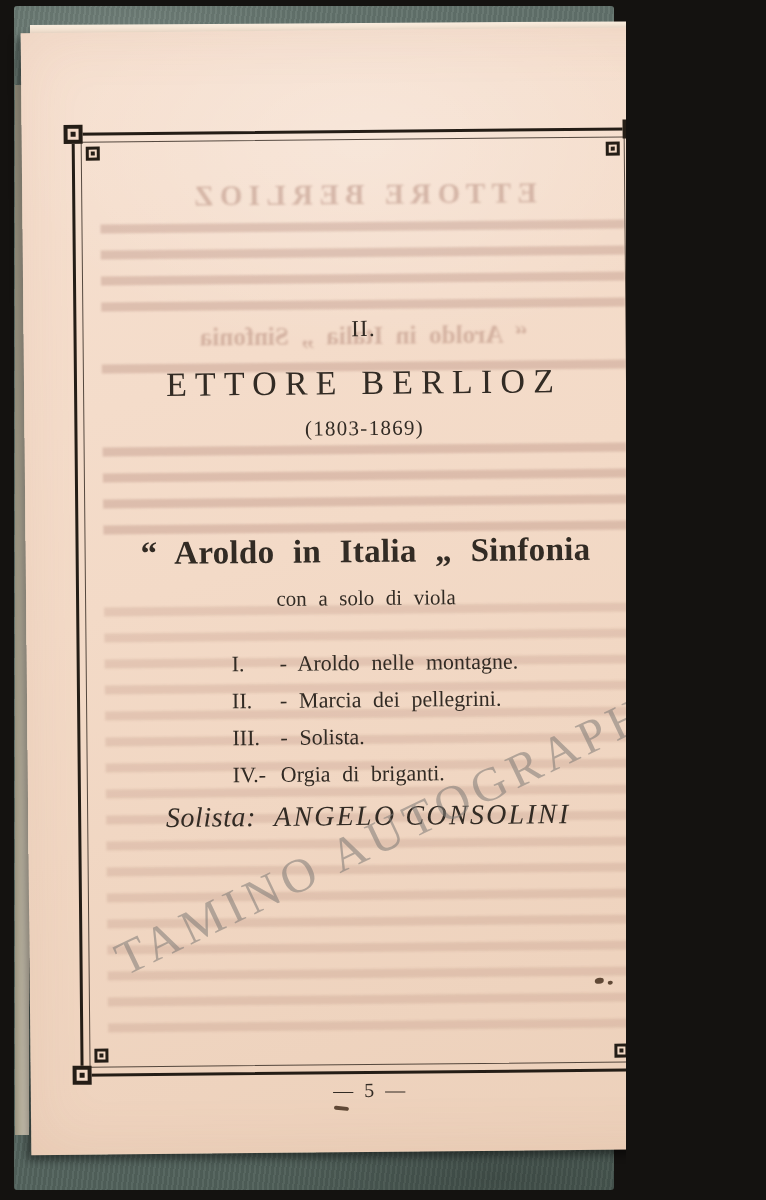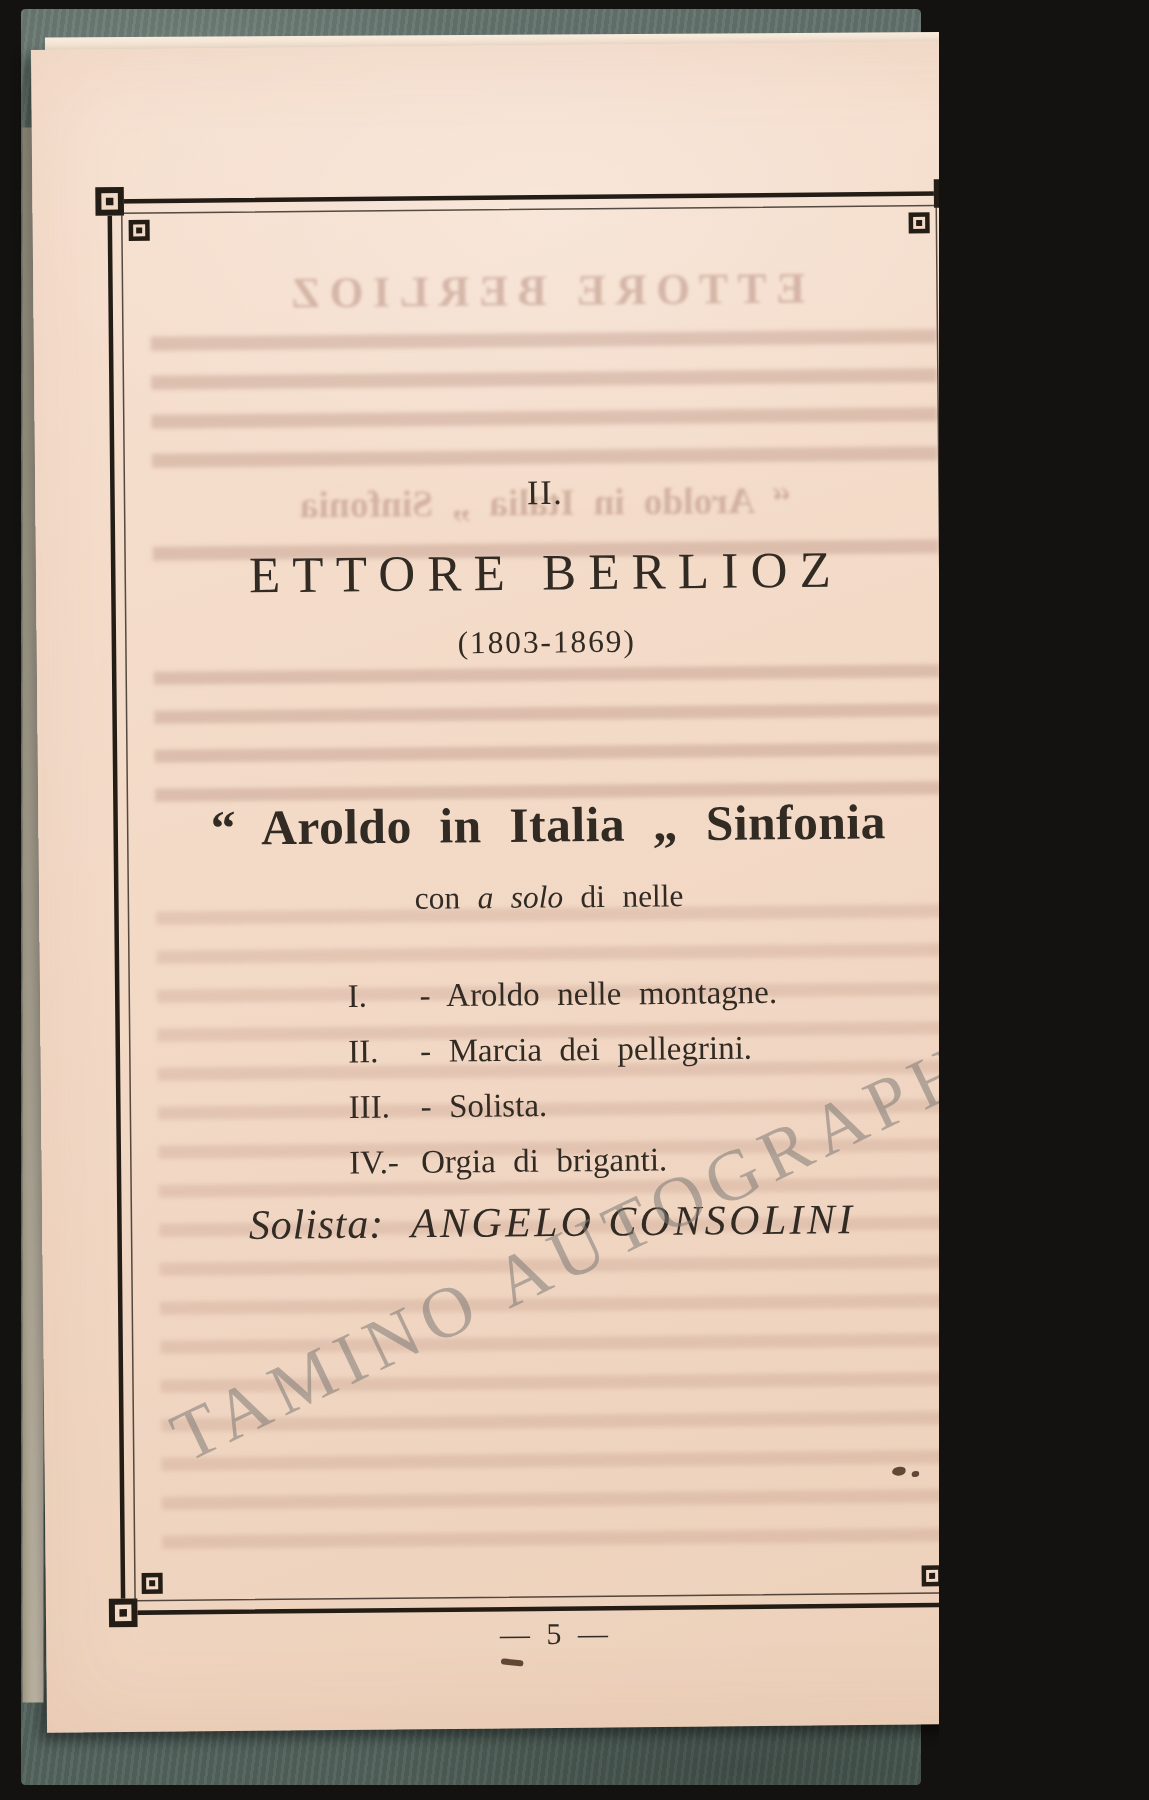--- a/index.html
+++ b/index.html
@@ -61,21 +61,21 @@
   .csq2.tl { left:11px; top:11px; } .csq2.tr { right:11px; top:11px; }
   .csq2.bl { left:11px; bottom:11px; } .csq2.br { right:11px; bottom:11px; }
 
   
   .content { position:absolute; inset:0; text-align:center; }
   .section-number { position:absolute; top:286px; width:100%; font-size:23px; letter-spacing:.05em; }
   .composer { position:absolute; top:334px; width:100%; font-size:34px; letter-spacing:.24em; font-weight:500; }
   .dates { position:absolute; top:386px; width:100%; font-size:21px; letter-spacing:.06em; }
   .work-title { position:absolute; top:503px; width:100%; font-size:33px; font-weight:bold; word-spacing:.3em; letter-spacing:.01em; }
   .subtitle { position:absolute; top:556px; width:100%; font-size:21px; word-spacing:.3em; }
-  .subtitle .em { font-style:italic; }
+  .subtitle .em { }
 
   .movements { position:absolute; top:614px; left:205px; text-align:left; font-size:22px; line-height:37px; word-spacing:.28em; }
   .mv-num { display:inline-block; width:48px; }
 
   .soloist { position:absolute; top:770px; width:100%; font-size:28px; font-style:italic; }
   .soloist .soloist-label { margin-right:18px; letter-spacing:.02em; }
   .soloist .soloist-name { letter-spacing:.08em; }
 
   .page-number { position:absolute; top:1049px; width:100%; text-align:center; font-size:20px; letter-spacing:.15em; }
 
@@ -126,21 +126,21 @@
 
     <div class="content">
       <div class="section-number">II.</div>
       <div class="composer">ETTORE BERLIOZ</div>
       <div class="dates">(1803-1869)</div>
 
       <div class="work-title">“ Aroldo in Italia „ Sinfonia</div>
       <div class="subtitle">
         <span>con</span>
         <span class="em">a solo</span>
-        <span>di nelle</span>
+        <span>di viola</span>
       </div>
 
       <div class="movements">
         <div class="mv">
           <span class="mv-num">I.</span><span>- Aroldo nelle montagne.</span>
         </div>
         <div class="mv">
           <span class="mv-num">II.</span><span>- Marcia dei pellegrini.</span>
         </div>
         <div class="mv">

